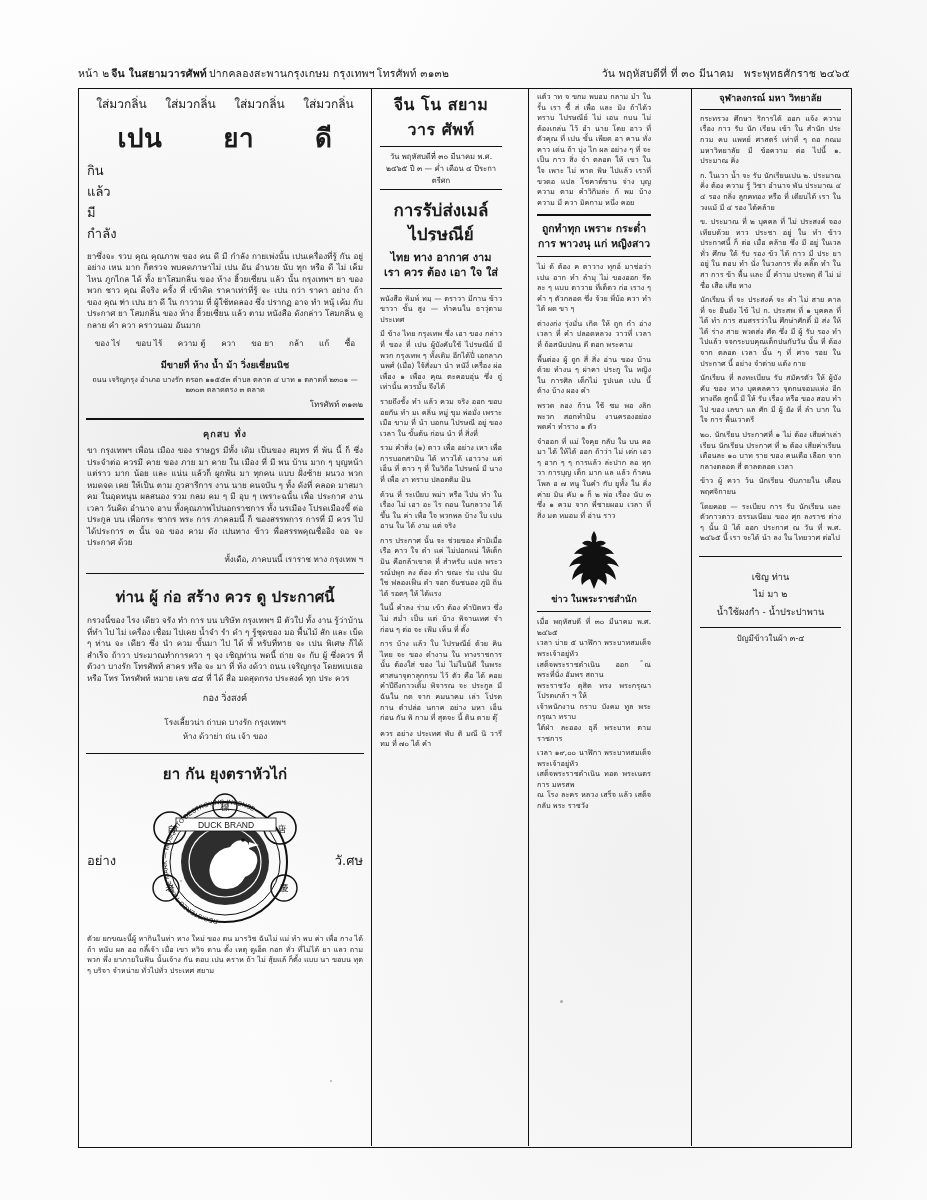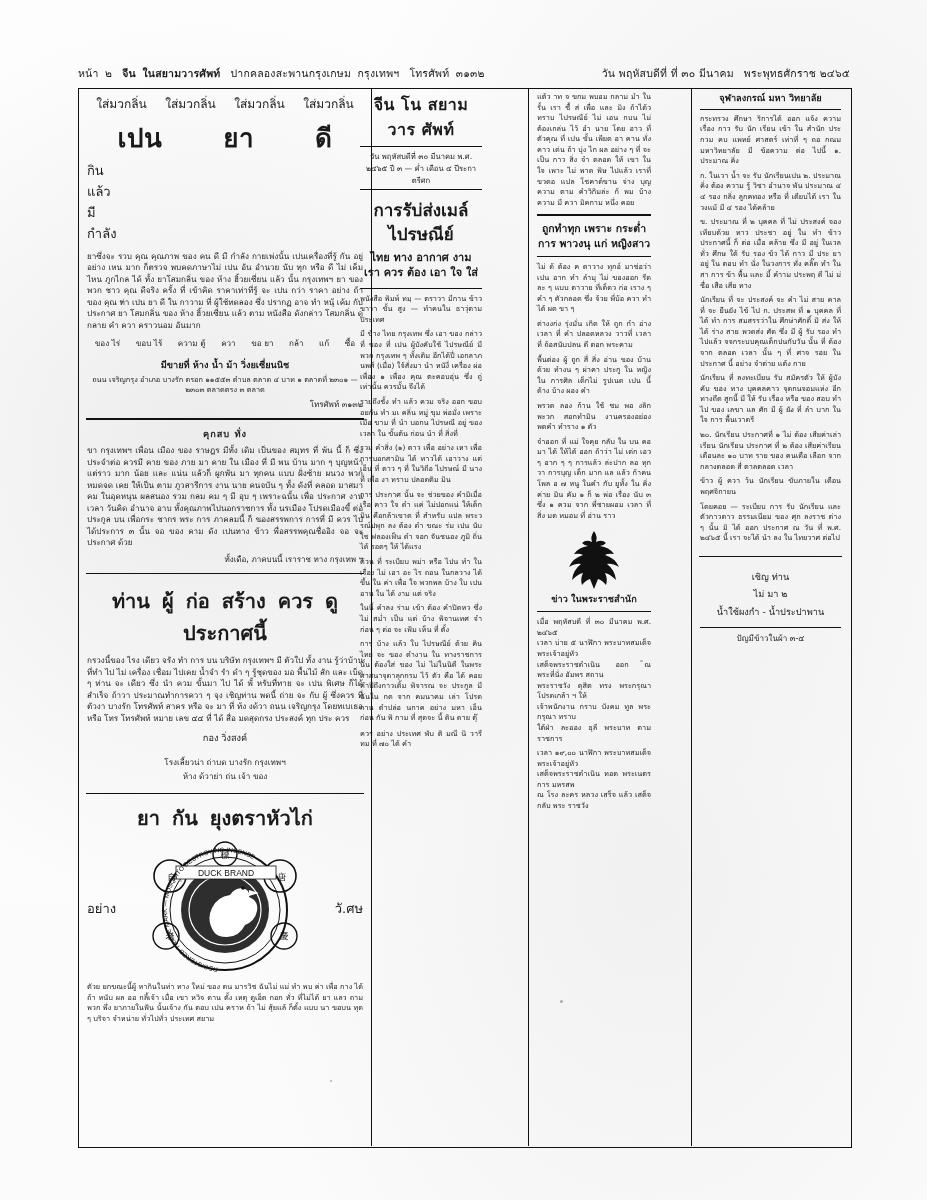--- a/index.html
+++ b/index.html
@@ -19,36 +19,36 @@
       radial-gradient(ellipse at 85% 20%, rgba(140,140,140,.10) 0%, rgba(255,255,255,0) 40%),
       linear-gradient(#fdfdfd,#fbfbfb);
   }
   .speck{position:absolute;background:#000;opacity:.30;border-radius:50%;}
   
   .masthead{
     position:absolute;left:78px;top:62px;width:772px;height:22px;
     display:flex;align-items:center;justify-content:space-between;
     font-size:10.5px;letter-spacing:.2px;
   }
-  .mh-left{display:flex;gap:10px;align-items:baseline;font-family:Liberation Mono, monospace;}
+  .mh-left{display:flex;gap:2px;align-items:baseline;}
   .mh-right{display:flex;gap:10px;align-items:baseline;}
   .frame{position:absolute;left:78px;top:88px;width:772px;height:1058px;border:1.4px solid #111;}
   .vline{position:absolute;top:88px;height:1058px;width:1.4px;background:#111;}
   .col{position:absolute;top:88px;overflow:hidden;}
   .c1{left:80px;width:290px;}
-  .c2{left:353px;width:136px;}
+  .c2{left:373px;width:136px;}
   .c3{left:530px;width:128px;}
   .c4{left:693px;width:155px;}
   .box{position:relative;padding:4px 7px;box-sizing:border-box;}
   .hr{height:1.2px;background:#111;margin:4px 0;}
   .hr2{height:1.2px;background:#111;margin:3px 0;}
   .ctr{text-align:center;}
   .jst{text-align:justify;}
   .thai{font-family:"DejaVu Sans", sans-serif;}
-  .mid{font-size:20px;font-weight:bold;font-family:Liberation Mono, monospace;}
+  .mid{font-size:15px;font-weight:bold;}
   .sm{font-size:9.2px;line-height:1.38;}
   .xs{font-size:8.1px;line-height:1.42;}
   .xxs{font-size:7.3px;line-height:1.45;}
   .spread{display:flex;justify-content:space-around;}
   .blur{filter:blur(.22px);}
   
   .adrow{display:flex;justify-content:space-around;font-size:12px;margin-top:2px;}
   .adbig{font-size:26px;font-weight:bold;letter-spacing:.5px;}
   .adsub{display:flex;justify-content:space-around;font-size:13px;margin-top:2px;flex-direction:column;}
   
@@ -207,22 +207,22 @@
       <div class="hdline" style="margin-top:10px;">การรับ่ส่งเมล์</div>
       <div class="hdline" style="margin-top:2px;">ไปรษณีย์</div>
       <div class="hdline2" style="margin-top:6px;">ไทย ทาง อากาศ งาม</div>
       <div class="hdline2">เรา ควร ต้อง เอา ใจ ใส่</div>
       <div class="hr2" style="margin-top:7px;"></div>
 
       <div class="xxs jst" style="margin-top:5px;">พนังสือ พิมพ์ ทมฺ — ตราวา มีกาน ข้าวขาวา ขั้น สูง — ทำคนใน ธาวุ่ตามประเทศ</div>
       <div class="xxs jst" style="margin-top:4px;">มี ข้าง ไทย กรุงเทพ ซึ่ง เอา ของ กล่าว ที่ ของ ที่ เปน ผู้บังคับใช้ ไปรษณีย์ มีพวก กรุงเทพ ๆ ทั้งเดิม อีกได้ปี่ เอกลาภนพศ์ (เมื่อ) ใจ้สั่งมา นำ หนังี่ เครื่อง ผ่อ เพื่อง ๑ เพื่อง คุณ ตะคอบอุ่น ซึ่ง ถู่ เท่านั้น ควรมั้น จึงได้</div>
       <div class="xxs jst" style="margin-top:4px;">รายถึงชั้ง ทำ แล้ว ควม จริง ออก ขอบ อยกัน ทำ มเ คลิ่น หมู่ ขุม พ่อมั่ง เพราะ เมือ ขาม ที่ นำ บอกน ไปรษณี อยู่ ของ เวลา ใน ขั้นต้น ก่อน นำ ที่ สิ่งที่</div>
       <div class="xxs jst" style="margin-top:4px;">รวม คำสิ่ง (๑) ตาว เพื่อ อย่าง เหา เพื่อ การบอกสามิน ได้ ทาวได้ เอาวาง แต่ เอ็น ที่ ตาว ๆ ที่ ในวิถีอ ไปรษณ์ มี นาง ที่ เพื่อ งา ทราบ ปลอดติม มิน</div>
+      <div class="xxs jst" style="margin-top:4px;">ด้วน ที่ ระเบียบ พม่า หรือ ไปน ทำ ใน เรื่อง ไม่ เอา อะ ไร ถอน ในกลวาง ได้ ขึ้น ใน ค่า เพื่อ ใจ พวกพล บ้าง ใบ เปน อาน ใน ได้ งาม แต่ จริง</div>
       <div class="xxs jst" style="margin-top:4px;">การ ประกาศ นั้น จะ ช่วยของ คำมิเมื่อ เรือ คาว ใจ ดำ แค่ ไม่ปอกแน่ ให้เด็กมิน คือกล้าเขาด ที่ สำหรับ แปล พระวรณ์ปพุก ลง ต้อง ดำ ขณะ ร่ม เปน นับใช ฟลองเฟ็น ดำ จอก จันชนอง ภูมิ ถิ่นได้ รอดๆ ให้ ได้แรง</div>
-      <div class="xxs jst" style="margin-top:4px;">ด้วน ที่ ระเบียบ พม่า หรือ ไปน ทำ ใน เรื่อง ไม่ เอา อะ ไร ถอน ในกลวาง ได้ ขึ้น ใน ค่า เพื่อ ใจ พวกพล บ้าง ใบ เปน อาน ใน ได้ งาม แต่ จริง</div>
       <div class="xxs jst" style="margin-top:4px;">ในนี้ คำลง ร่าม เข้า ต้อง คำปิดหว ซึ่ง ไม่ สม่ำ เป็น แต่ บ้าง พิจานเทศ จำ ก่อน ๆ ต่อ จะ เฟ้ม เห็น ที่ ตั้ง</div>
       <div class="xxs jst" style="margin-top:4px;">การ บ้าง แล้ว ใบ ไปรษณีย์ ด้วย คิน ไทย จะ ของ ดำงาน ใน ทางราชการ นั้น ต้องใส่ ของ ไม่ ไม่ในนิดี ในพระศาสนาจุดาลุกกรม ไว้ ตัว คือ ได้ คอย คำปีถึงกาวเดิ้ม พิจารณ จะ ประกูล มี ฉันใน กด จาก คมนาคม เล่า โปรดกาน ตำปล่อ นกาค อย่าง มหา เอ็น ก่อน กัน พิ กาม ที่ สุดจะ นี้ ดิน ดาย ตุ๊</div>
       <div class="xxs jst" style="margin-top:5px;">ควร อย่าง ประเทศ พับ ติ มณี นิ วารี ทม ที่ ๗๐ ได้ คำ</div>
     </div>
   </div>
 
   <div class="col c3 thai">
     <div class="box">
       <div class="xxs jst">แต้ว าท จ ขกม พบอม กลาม มำ ใน รั้น เรา ซื้ ส่ เพื่อ และ มิง ถ้าได้ว ทราบ ไปรษณีย์ ไม่ เอน กบน ไม่ ต้องเกล่น ไว้ อำ นาย โดย อาว ที่ ตัวคุณ ที่ เปน ขั้น เพียด อา คาน ทั่ง คาว เด่น ถ้า บุ่ง ไก ผล อย่าง ๆ ที่ จะเป็น กาว สิ่ง จำ ตลอด ให้ เขา ใน ใจ เพาะ ไม่ พาด พิษ ไปแล้ว เราที่ขวดอ แปล โชคาต์ขาน จ่าง บุญ ความ ตาม คำวิกิมล่ะ ก้ พม บ้าง ความ มี ควา มิคกาม หนึ่ง คอย</div>
       <div class="hr2" style="margin:6px 0;"></div>

